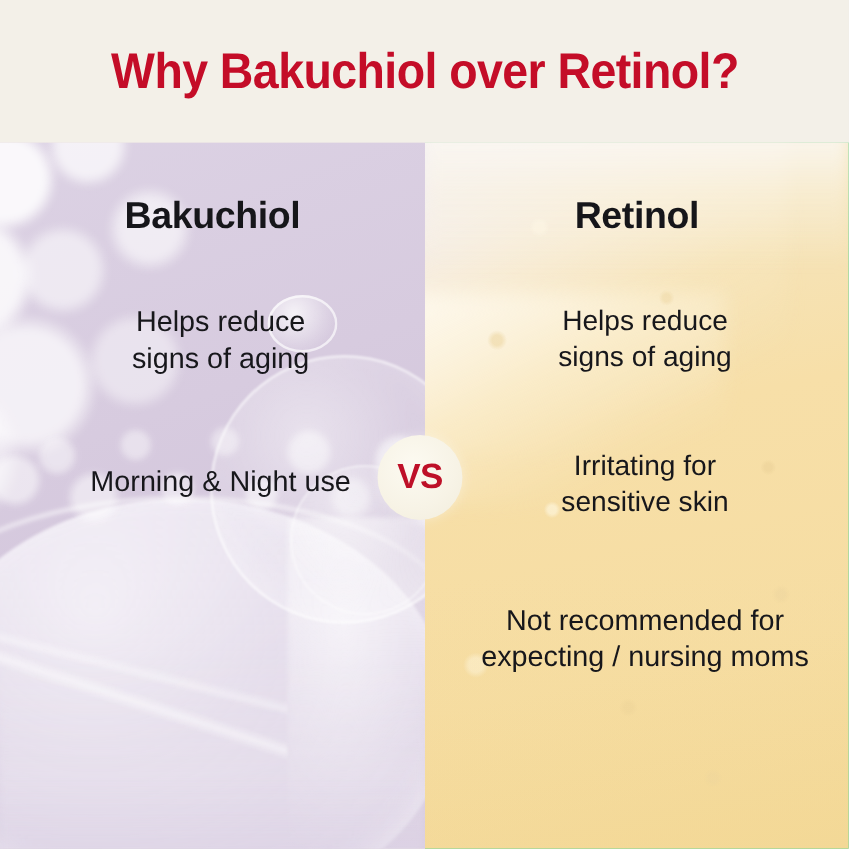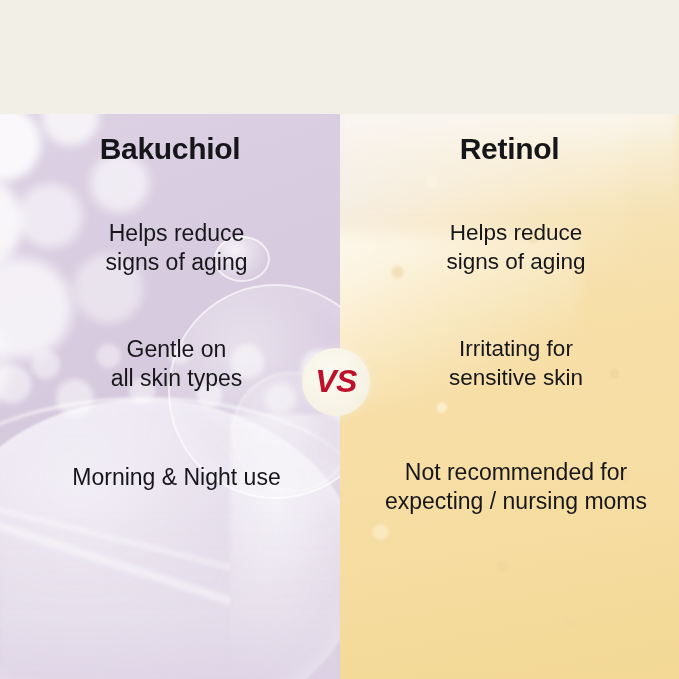--- a/index.html
+++ b/index.html
@@ -229,21 +229,21 @@
   }
 
   
   .col {
     position:absolute;
     inset:0;
     z-index:3;
     display:flex;
     flex-direction:column;
     align-items:center;
-    padding-top:20px;
+    padding-top:44px;
     color:#16161A;
   }
   .col-heading {
     font-family:"Liberation Sans", sans-serif;
     font-weight:bold;
     font-size:30px;
     letter-spacing:-0.3px;
     line-height:1;
     margin-bottom:0;
   }
@@ -285,33 +285,35 @@
     background:radial-gradient(circle at 42% 36%, #FCFAF1 0%, #F7F3E6 58%, #F2EDDC 100%);
     display:flex;
     align-items:center;
     justify-content:center;
     z-index:9;
     box-shadow:0 0 10px rgba(255,255,255,0.35);
   }
   .vs-text {
     font-family:"Liberation Sans", sans-serif;
     font-weight:bold;
-    font-size:32px;
+    font-size:28px;
     color:#BE1028;
     letter-spacing:-0.5px;
     line-height:1;
     transform:translateY(-1px);
-    font-style:italic;
   }
 </style>
 </head>
 <body>
 
 <div id="infographic">
 
+  <div class="header">
+    <div class="header-title">Why Bakuchiol over Retinol?</div>
+  </div>
 
   <div class="panels">
 
     <div class="panel panel-left">
       <div class="bg-layer lv-base"></div>
       <div class="lv-bigbubble"></div>
       <div class="lv-bigbubble-rim"></div>
       <div class="lv-foam"></div>
       <div class="lv-microfoam"></div>
       <div class="lv-sphere"></div>
@@ -319,22 +321,20 @@
       <div class="lv-sphere3"></div>
       <div class="lv-streaks"></div>
       <div class="lv-rightedge"></div>
       <div class="lv-bottomsheen"></div>
 
       <div class="col">
         <div class="col-heading">Bakuchiol</div>
         <div class="rows">
           <div class="row row-1">Helps reduce
 signs of aging</div>
-          <div class="row row-2">Gentle on
-all skin types</div>
           <div class="row row-3">Morning &amp; Night use</div>
         </div>
       </div>
     </div>
 
     <div class="panel panel-right">
       <div class="bg-layer rt-base"></div>
       <div class="rt-sweep"></div>
       <div class="rt-sweep2"></div>
       <div class="rt-tophaze"></div>

